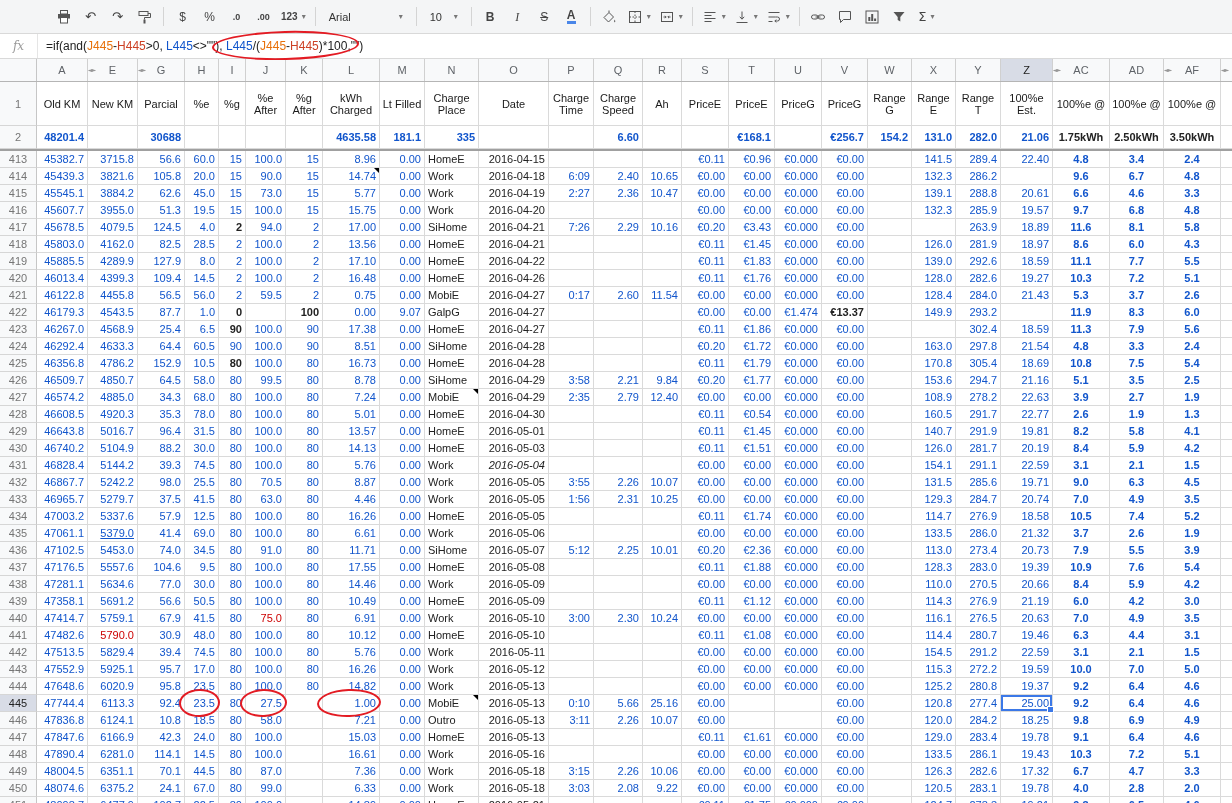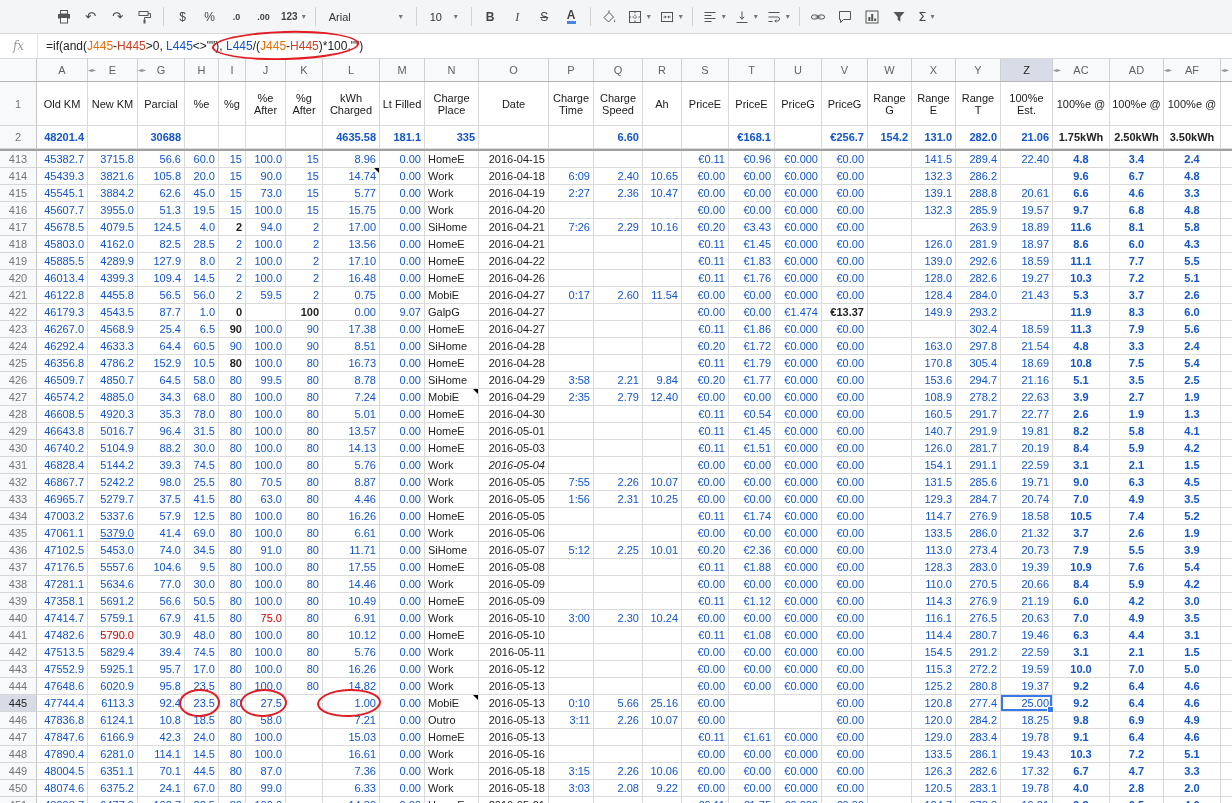--- a/index.html
+++ b/index.html
@@ -983,21 +983,21 @@
           <div class="cell" style="width: 50px;">5242.2</div>
           <div class="cell" style="width: 47px;">98.0</div>
           <div class="cell" style="width: 34px;">25.5</div>
           <div class="cell" style="width: 27px;">80</div>
           <div class="cell" style="width: 40px;">70.5</div>
           <div class="cell" style="width: 37px;">80</div>
           <div class="cell" style="width: 57px;">8.87</div>
           <div class="cell" style="width: 45px;">0.00</div>
           <div class="cell txt" style="width: 54px;">Work</div>
           <div class="cell blk" style="width: 70px;">2016-05-05</div>
-          <div class="cell" style="width: 45px;">7:55</div>
+          <div class="cell" style="width: 45px;">3:55</div>
           <div class="cell" style="width: 49px;">2.26</div>
           <div class="cell" style="width: 39px;">10.07</div>
           <div class="cell" style="width: 47px;">€0.00</div>
           <div class="cell" style="width: 46px;">€0.00</div>
           <div class="cell" style="width: 47px;">€0.000</div>
           <div class="cell" style="width: 46px;">€0.00</div>
           <div class="cell" style="width: 44px;"></div>
           <div class="cell" style="width: 44px;">131.5</div>
           <div class="cell" style="width: 45px;">285.6</div>
           <div class="cell" style="width: 52px;">19.71</div>

